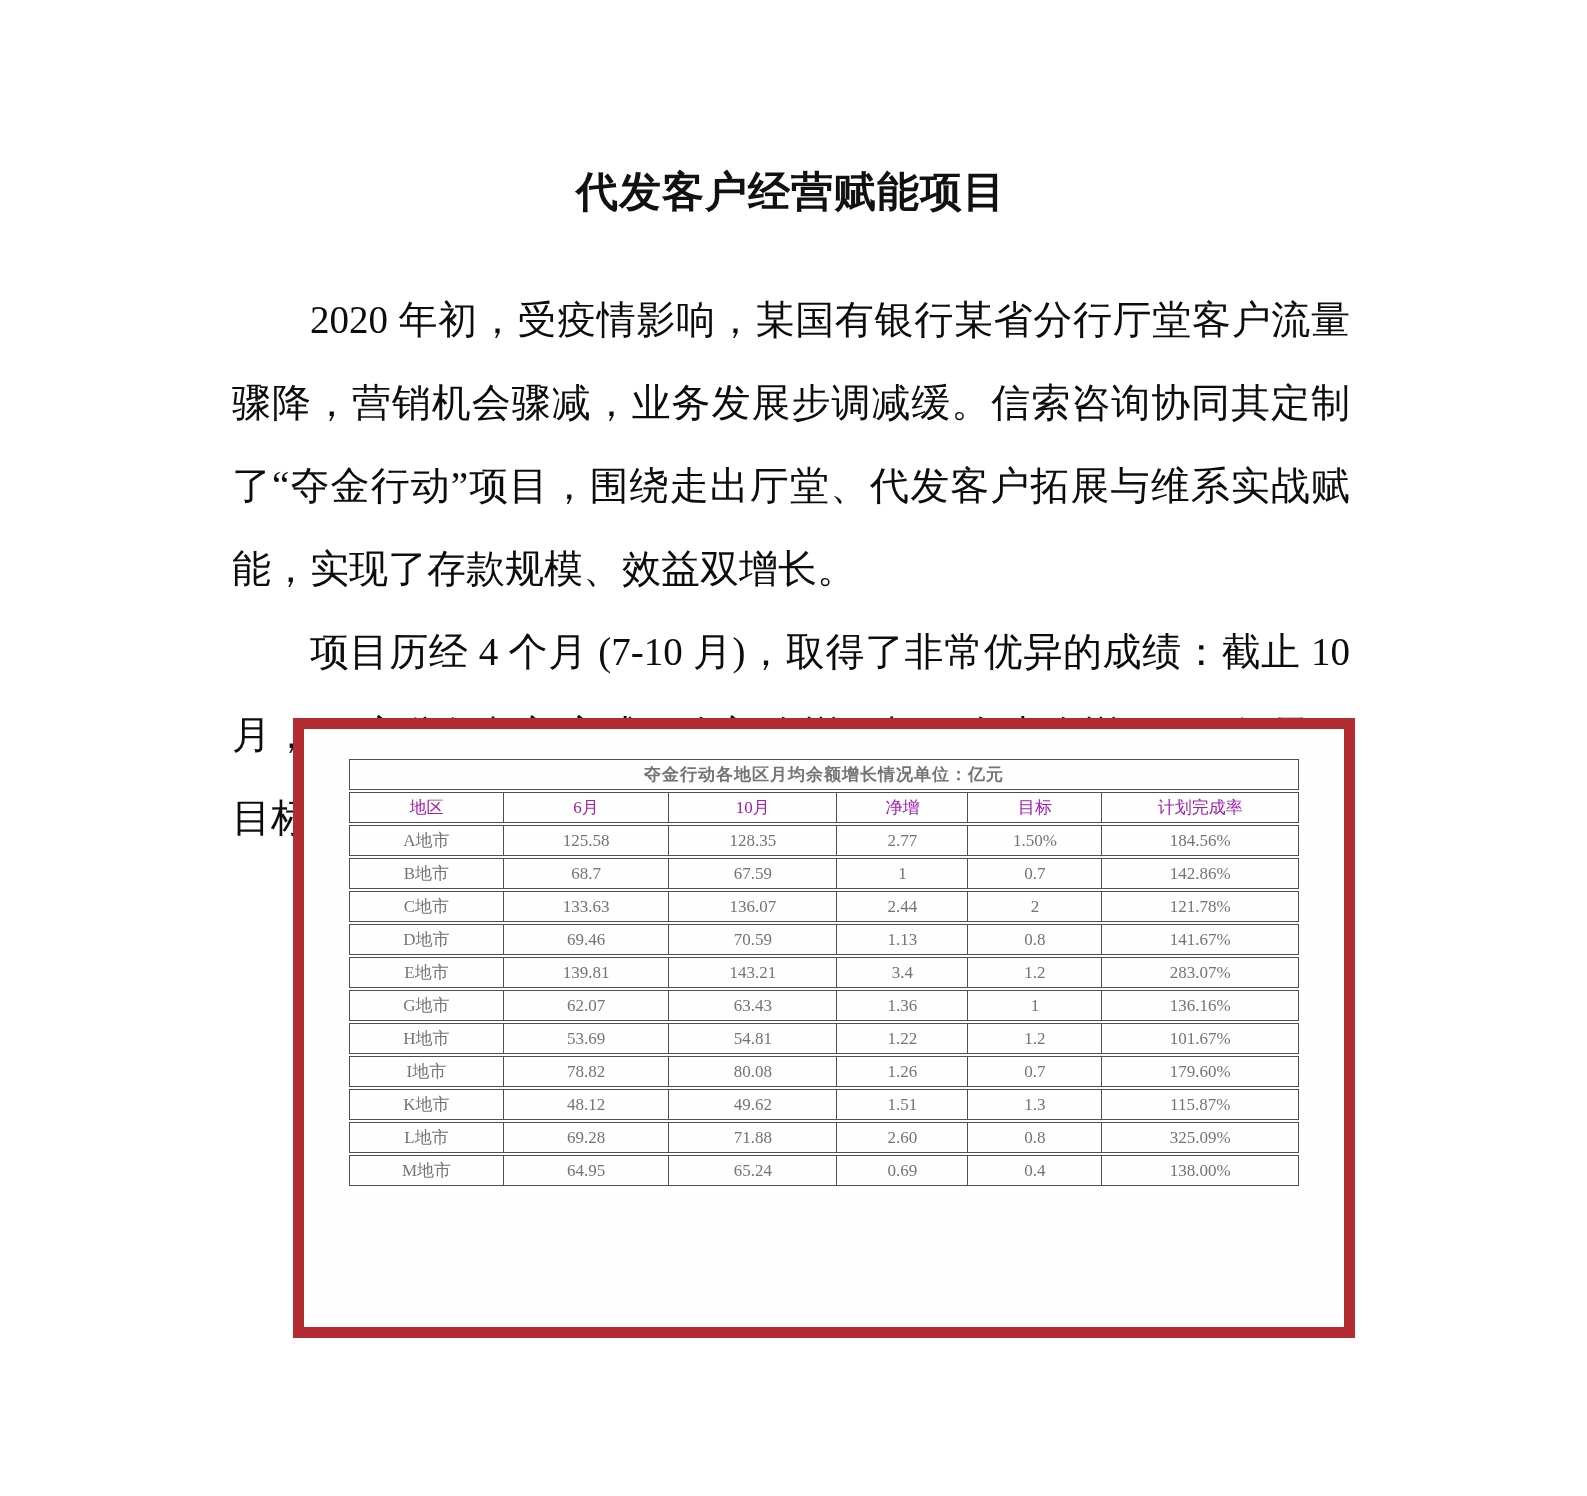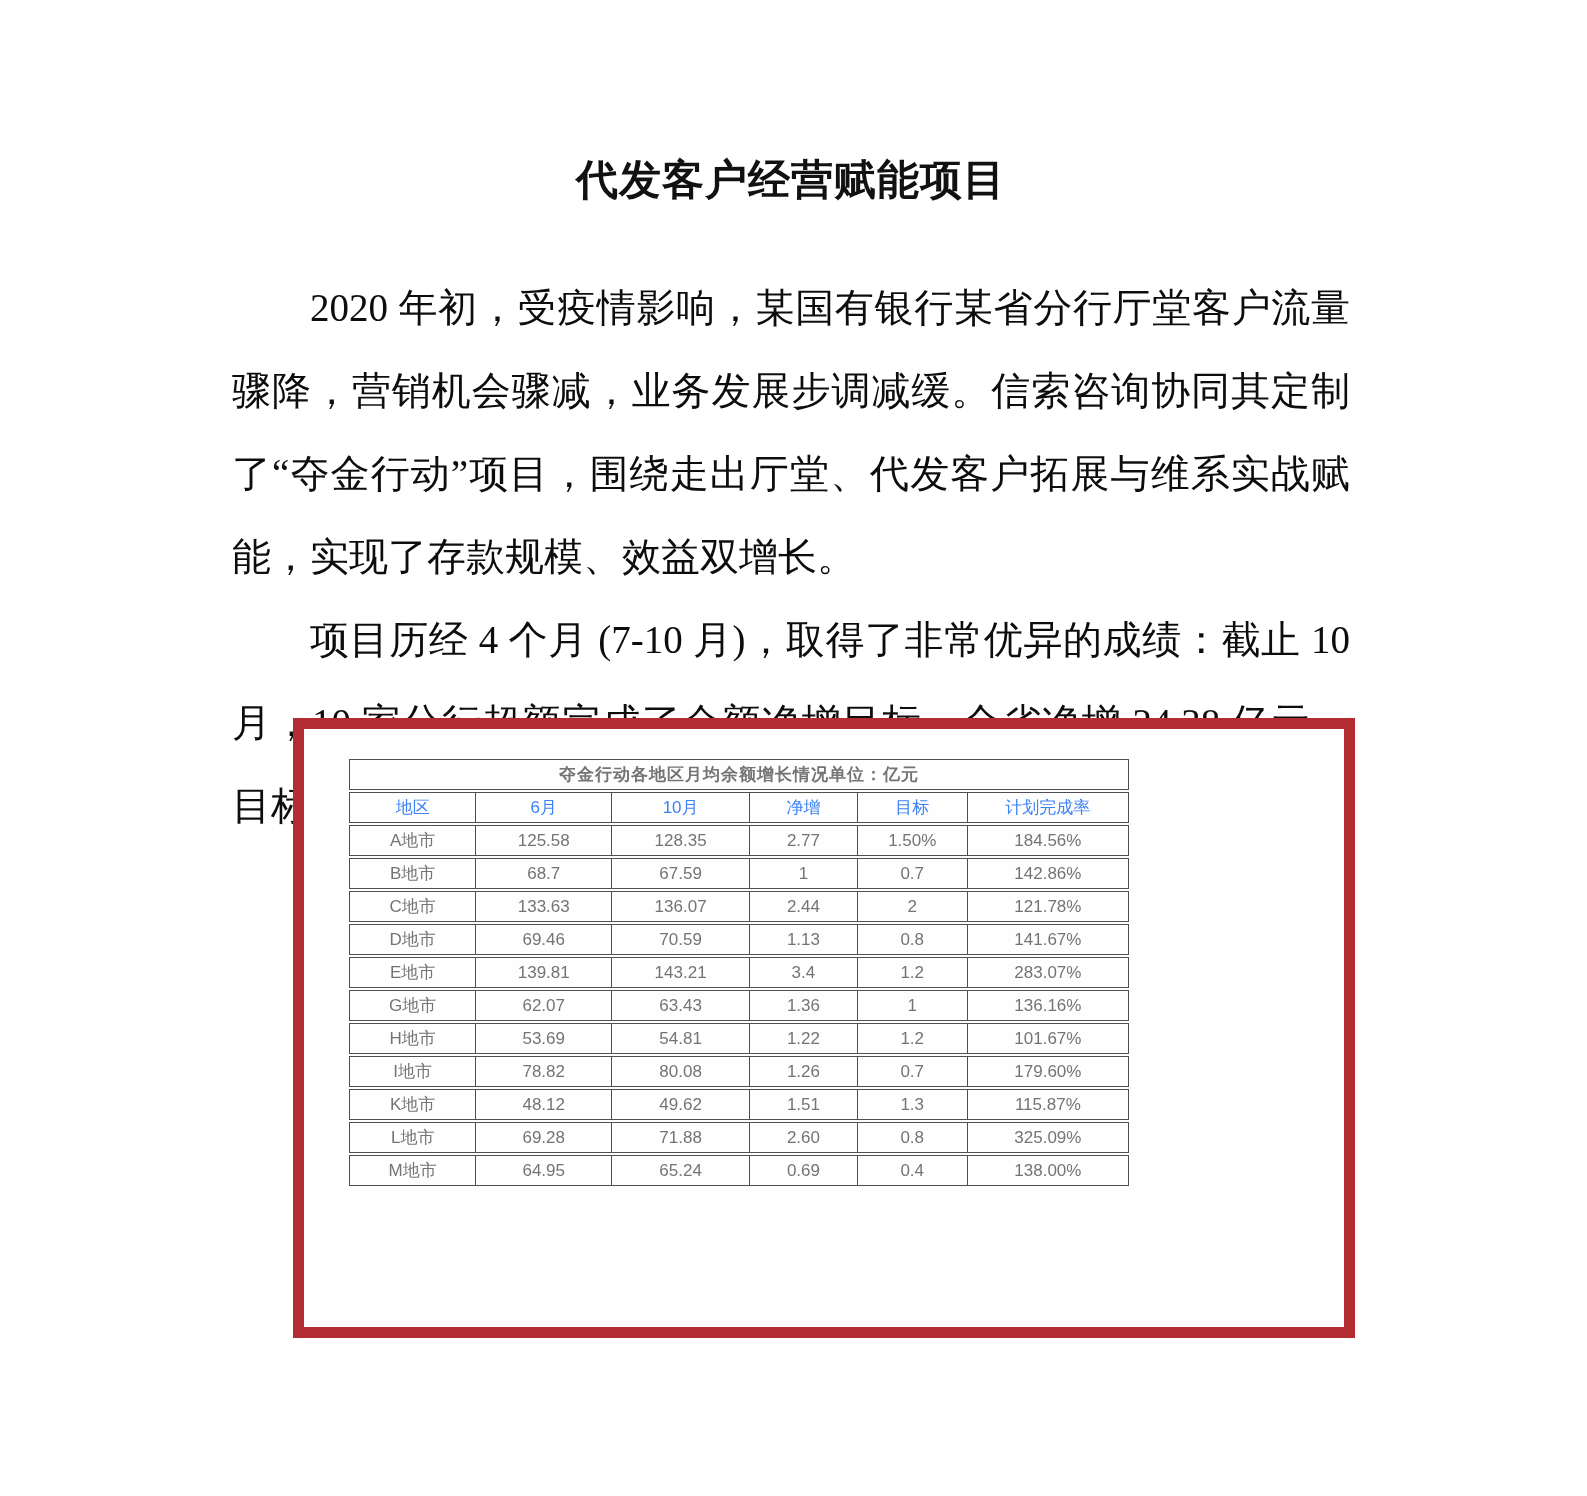--- a/index.html
+++ b/index.html
@@ -11,21 +11,21 @@
     width: 1587px;
     height: 1496px;
     position: relative;
     font-family: "Liberation Serif", serif;
     color: #000000;
     overflow: hidden;
   }
   .doc {
     position: absolute;
     left: 232px;
-    top: 4px;
+    top: 16px;
     width: 1118px;
   }
   .doc-title {
     margin: 0;
     padding-top: 148px;
     text-align: center;
     font-family: "Liberation Sans", sans-serif;
     font-weight: 700;
     font-size: 42px;
     line-height: 56px;
@@ -50,24 +50,24 @@
     width: 1040px;
     height: 598px;
     border: 11px solid #b22c31;
     background: #fefefe;
     box-sizing: content-box;
   }
   .figure-inner {
     padding: 28px 45px 0 45px;
   }
   table.data-table {
-    width: 780px;
+    width: 950px;
     border-collapse: separate;
     border-spacing: 0 2px;
-    font-family: Liberation Sans, sans-serif;
+    font-family: Liberation Serif, serif;
     table-layout: fixed;
   }
   table.data-table td, table.data-table th {
     border-top: 1px solid #4f4f4f;
     border-bottom: 1px solid #4f4f4f;
     border-left: 1px solid #4f4f4f;
     text-align: center;
     vertical-align: middle;
     padding: 0;
     overflow: hidden;
@@ -81,21 +81,21 @@
     height: 46px;
     font-size: 19px;
     font-weight: 700;
     color: #4a4a4a;
     letter-spacing: 1px;
   }
   table.data-table th.col-h {
     height: 29px;
     font-weight: 400;
     font-size: 17px;
-    color: #3b82f6;
+    color: #a21caf;
   }
   table.data-table td {
     height: 29px;
     font-size: 17px;
     color: #747474;
   }
 </style>
 </head>
 <body>
 

